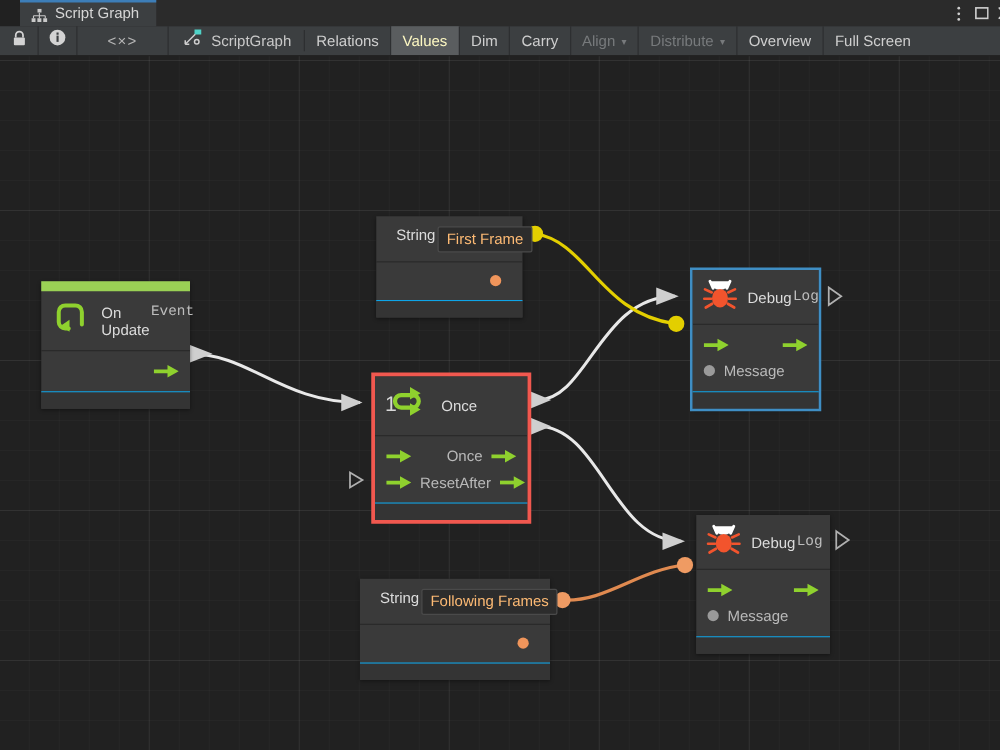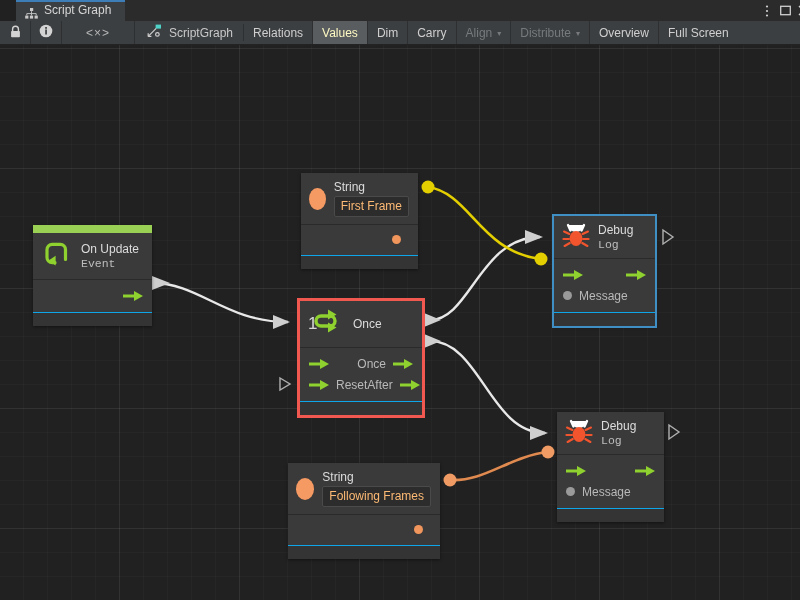--- a/index.html
+++ b/index.html
@@ -86,21 +86,21 @@
     position:absolute;background:#3a3a3a;box-sizing:border-box;
     box-shadow:0 1px 3px rgba(0,0,0,0.45);
   }
   .node.sel-red{outline:3px solid #f1584f;}
   .node.sel-blue{outline:2px solid #3f8ec4;}
   .node-accent{height:8px;background:#9ad155;}
   .node-head{
     display:flex;align-items:center;gap:9px;padding:7px 10px 7px 9px;
     border-bottom:1px solid #2a2a2a;
   }
-  .node-head .titles{display:flex;flex-direction:column;gap:1px;}
+  .node-head .titles{display:flex;flex-direction:row;gap:1px;}
   .node-title{font-size:12px;color:#dcdcdc;line-height:14px;}
   .node-sub{font-size:11.5px;color:#bdbdbd;line-height:14px;font-family:Liberation Mono, monospace;}
   .node-body{padding:5px 0 6px 0;border-bottom:1px solid #0ea5e9;}
   .node-foot{height:13px;background:#343434;}
   .row{display:flex;align-items:center;justify-content:space-between;height:21px;padding:0 9px;}
   .port{display:flex;align-items:center;gap:7px;font-size:12px;color:#b9b9b9;}
   .port.right{justify-content:flex-end;}
   .port-label{font-size:12px;color:#b9b9b9;}
   .arrow-green{display:block;}
   .dot-gray{width:9px;height:9px;border-radius:50%;background:#9a9a9a;display:block;}

